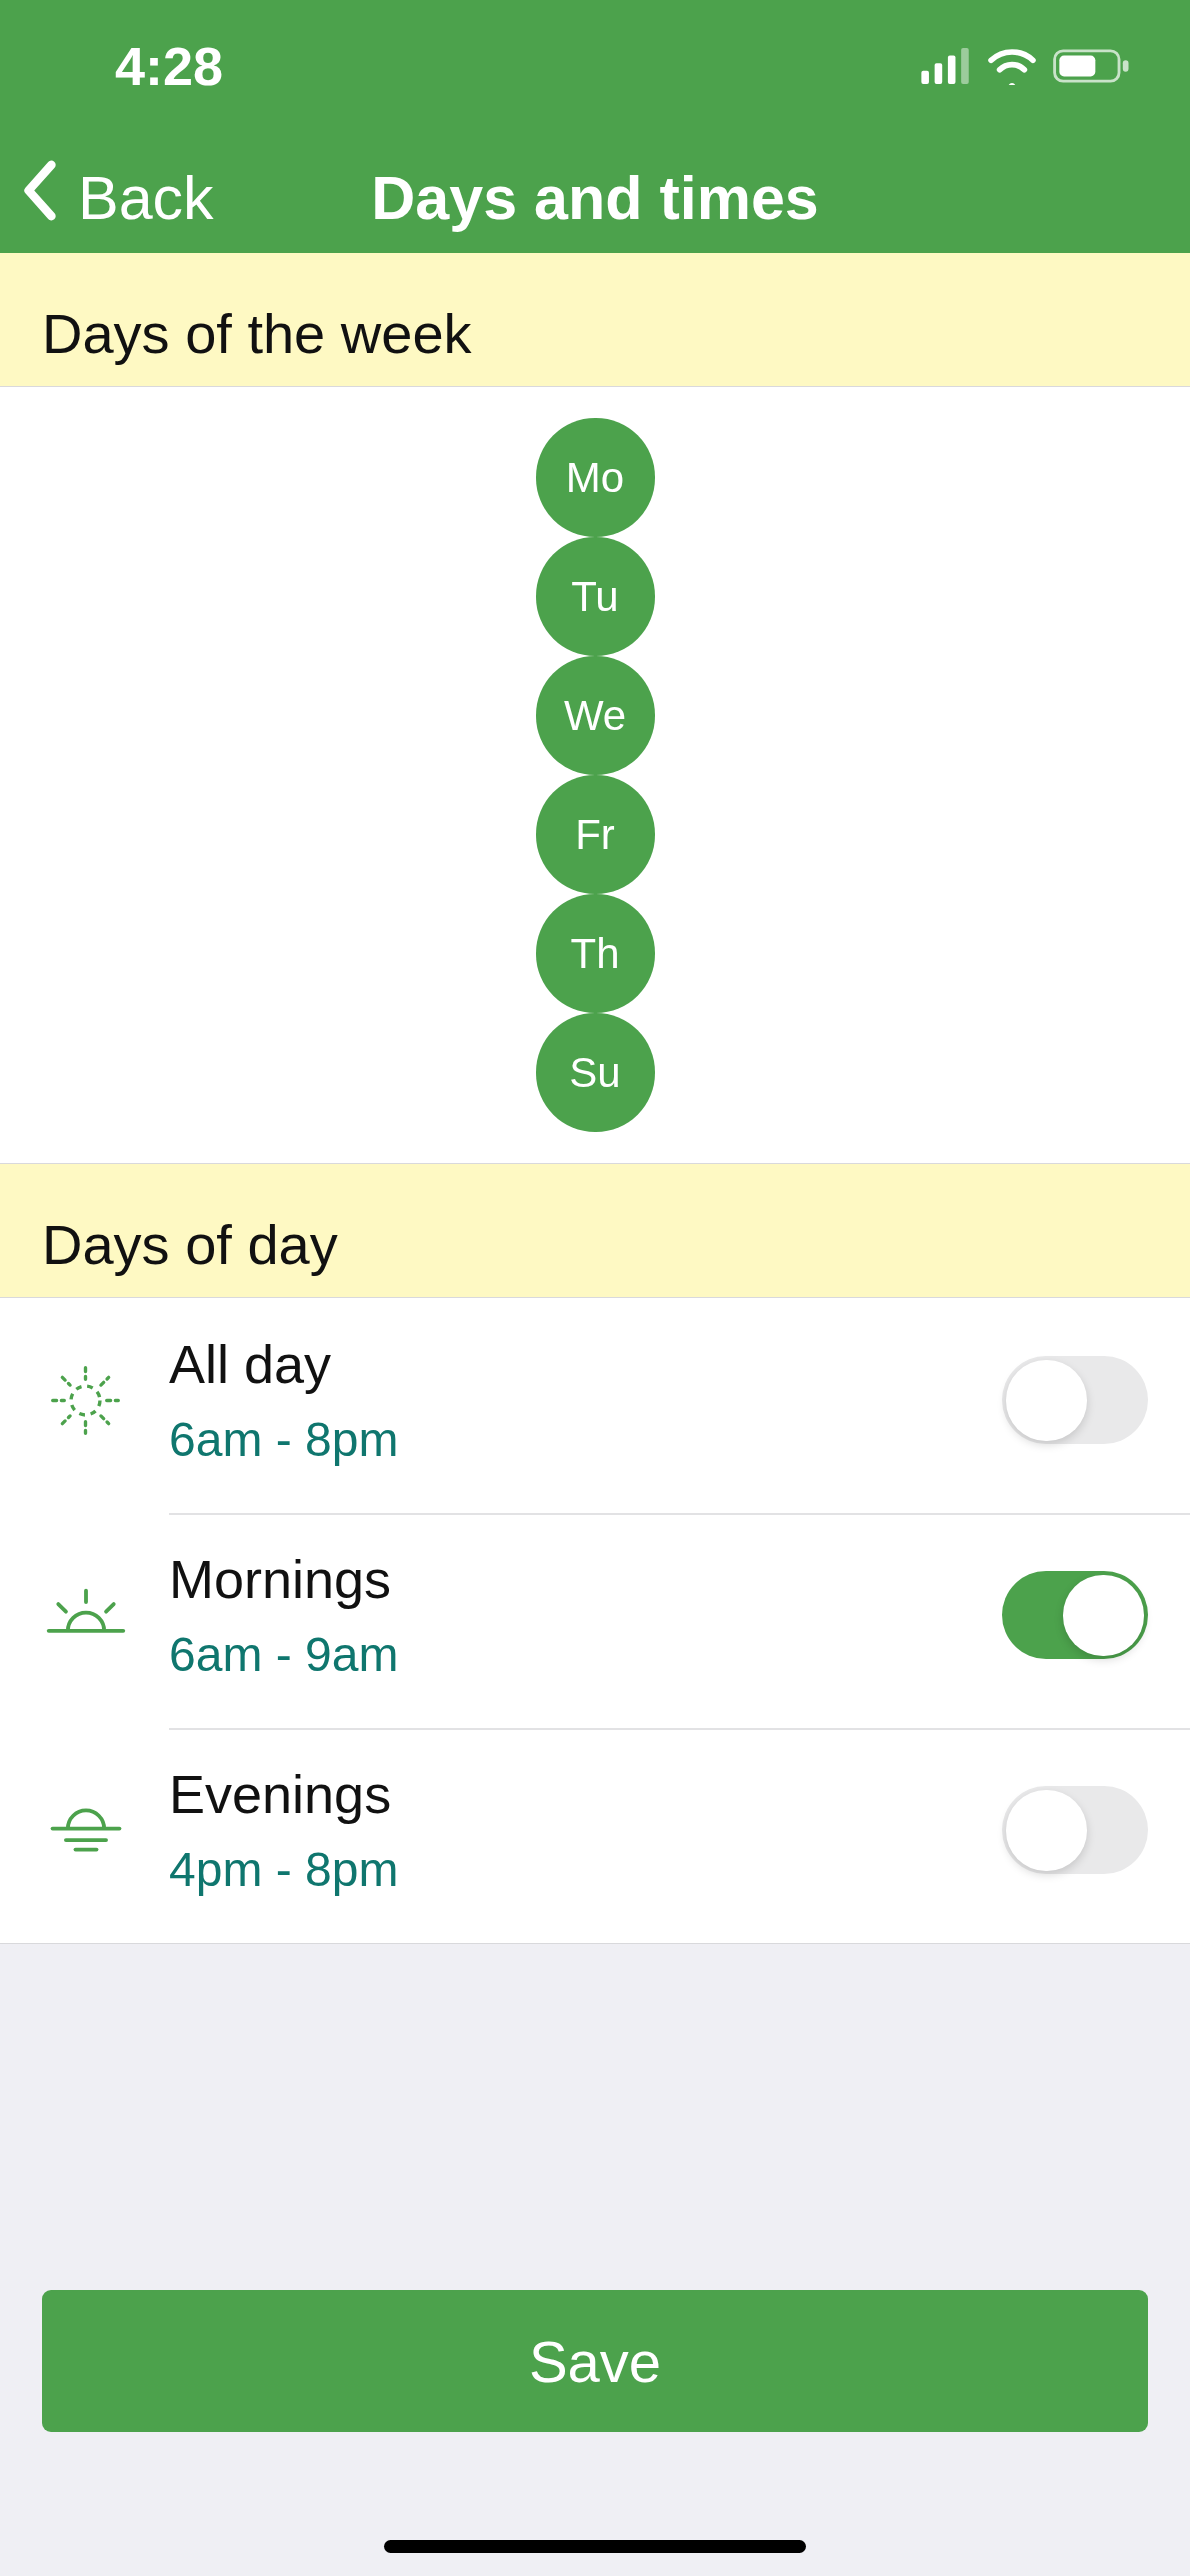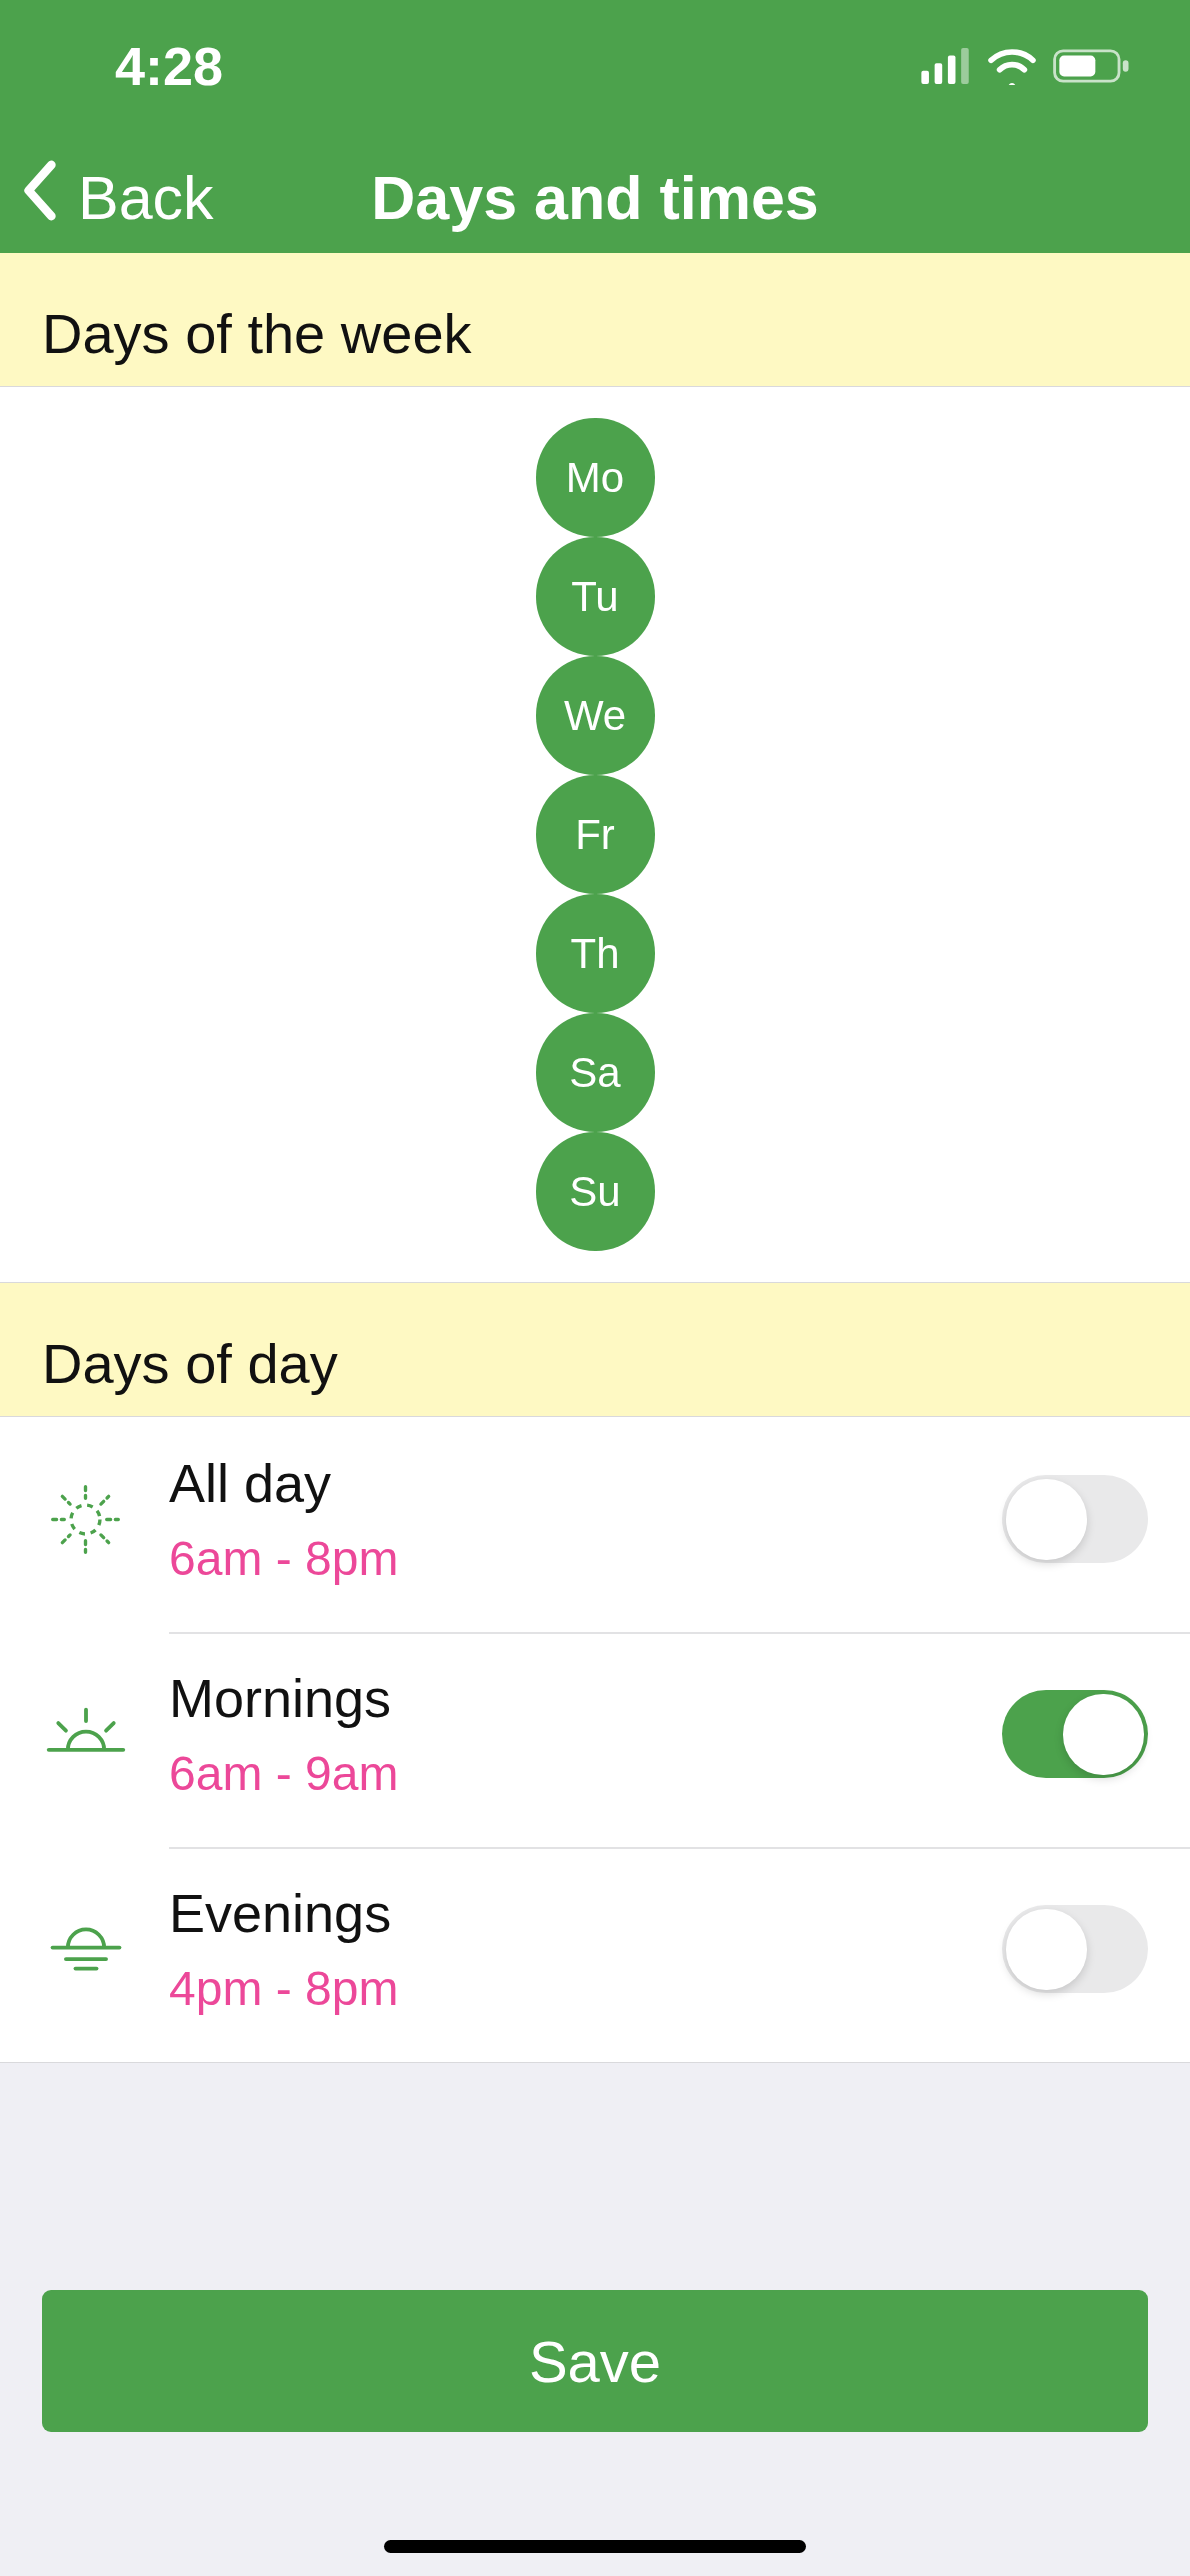--- a/index.html
+++ b/index.html
@@ -95,21 +95,21 @@
   }
   .time-icon {
     width: 105px;
     display: flex;
     justify-content: center;
     align-items: center;
     color: #4CA24C;
   }
   .time-text { flex: 1; padding-left: 31px; }
   .time-title { font-size: 54px; font-weight: 400; color: #111; margin-bottom: 17px; }
-  .time-sub { font-size: 48px; color: #ec4899; }
+  .time-sub { font-size: 48px; color: #0f766e; }
   
   .toggle {
     width: 146px;
     height: 88px;
     border-radius: 44px;
     position: relative;
     background: #E9E9EA;
   }
   .toggle.on { background: #4CA24C; }
   .toggle .knob {
@@ -200,21 +200,20 @@
     <div class="nav-title">Days and times</div>
   </div>
 
   <div class="section-header">Days of the week</div>
   <div class="days-row">
     <div class="day-chip">Mo</div>
     <div class="day-chip">Tu</div>
     <div class="day-chip">We</div>
     <div class="day-chip">Fr</div>
     <div class="day-chip">Th</div>
-    <div class="day-chip">Sa</div>
     <div class="day-chip">Su</div>
   </div>
 
   <div class="section-header">Days of day</div>
   <div class="time-list">
 
     <div class="time-row">
       <div class="time-icon">
         <svg width="81" height="81" viewBox="0 0 84 84">
           <circle cx="42" cy="42" r="15" stroke="#4CA24C" stroke-width="3.5" fill="none" stroke-dasharray="6 6"></circle>

